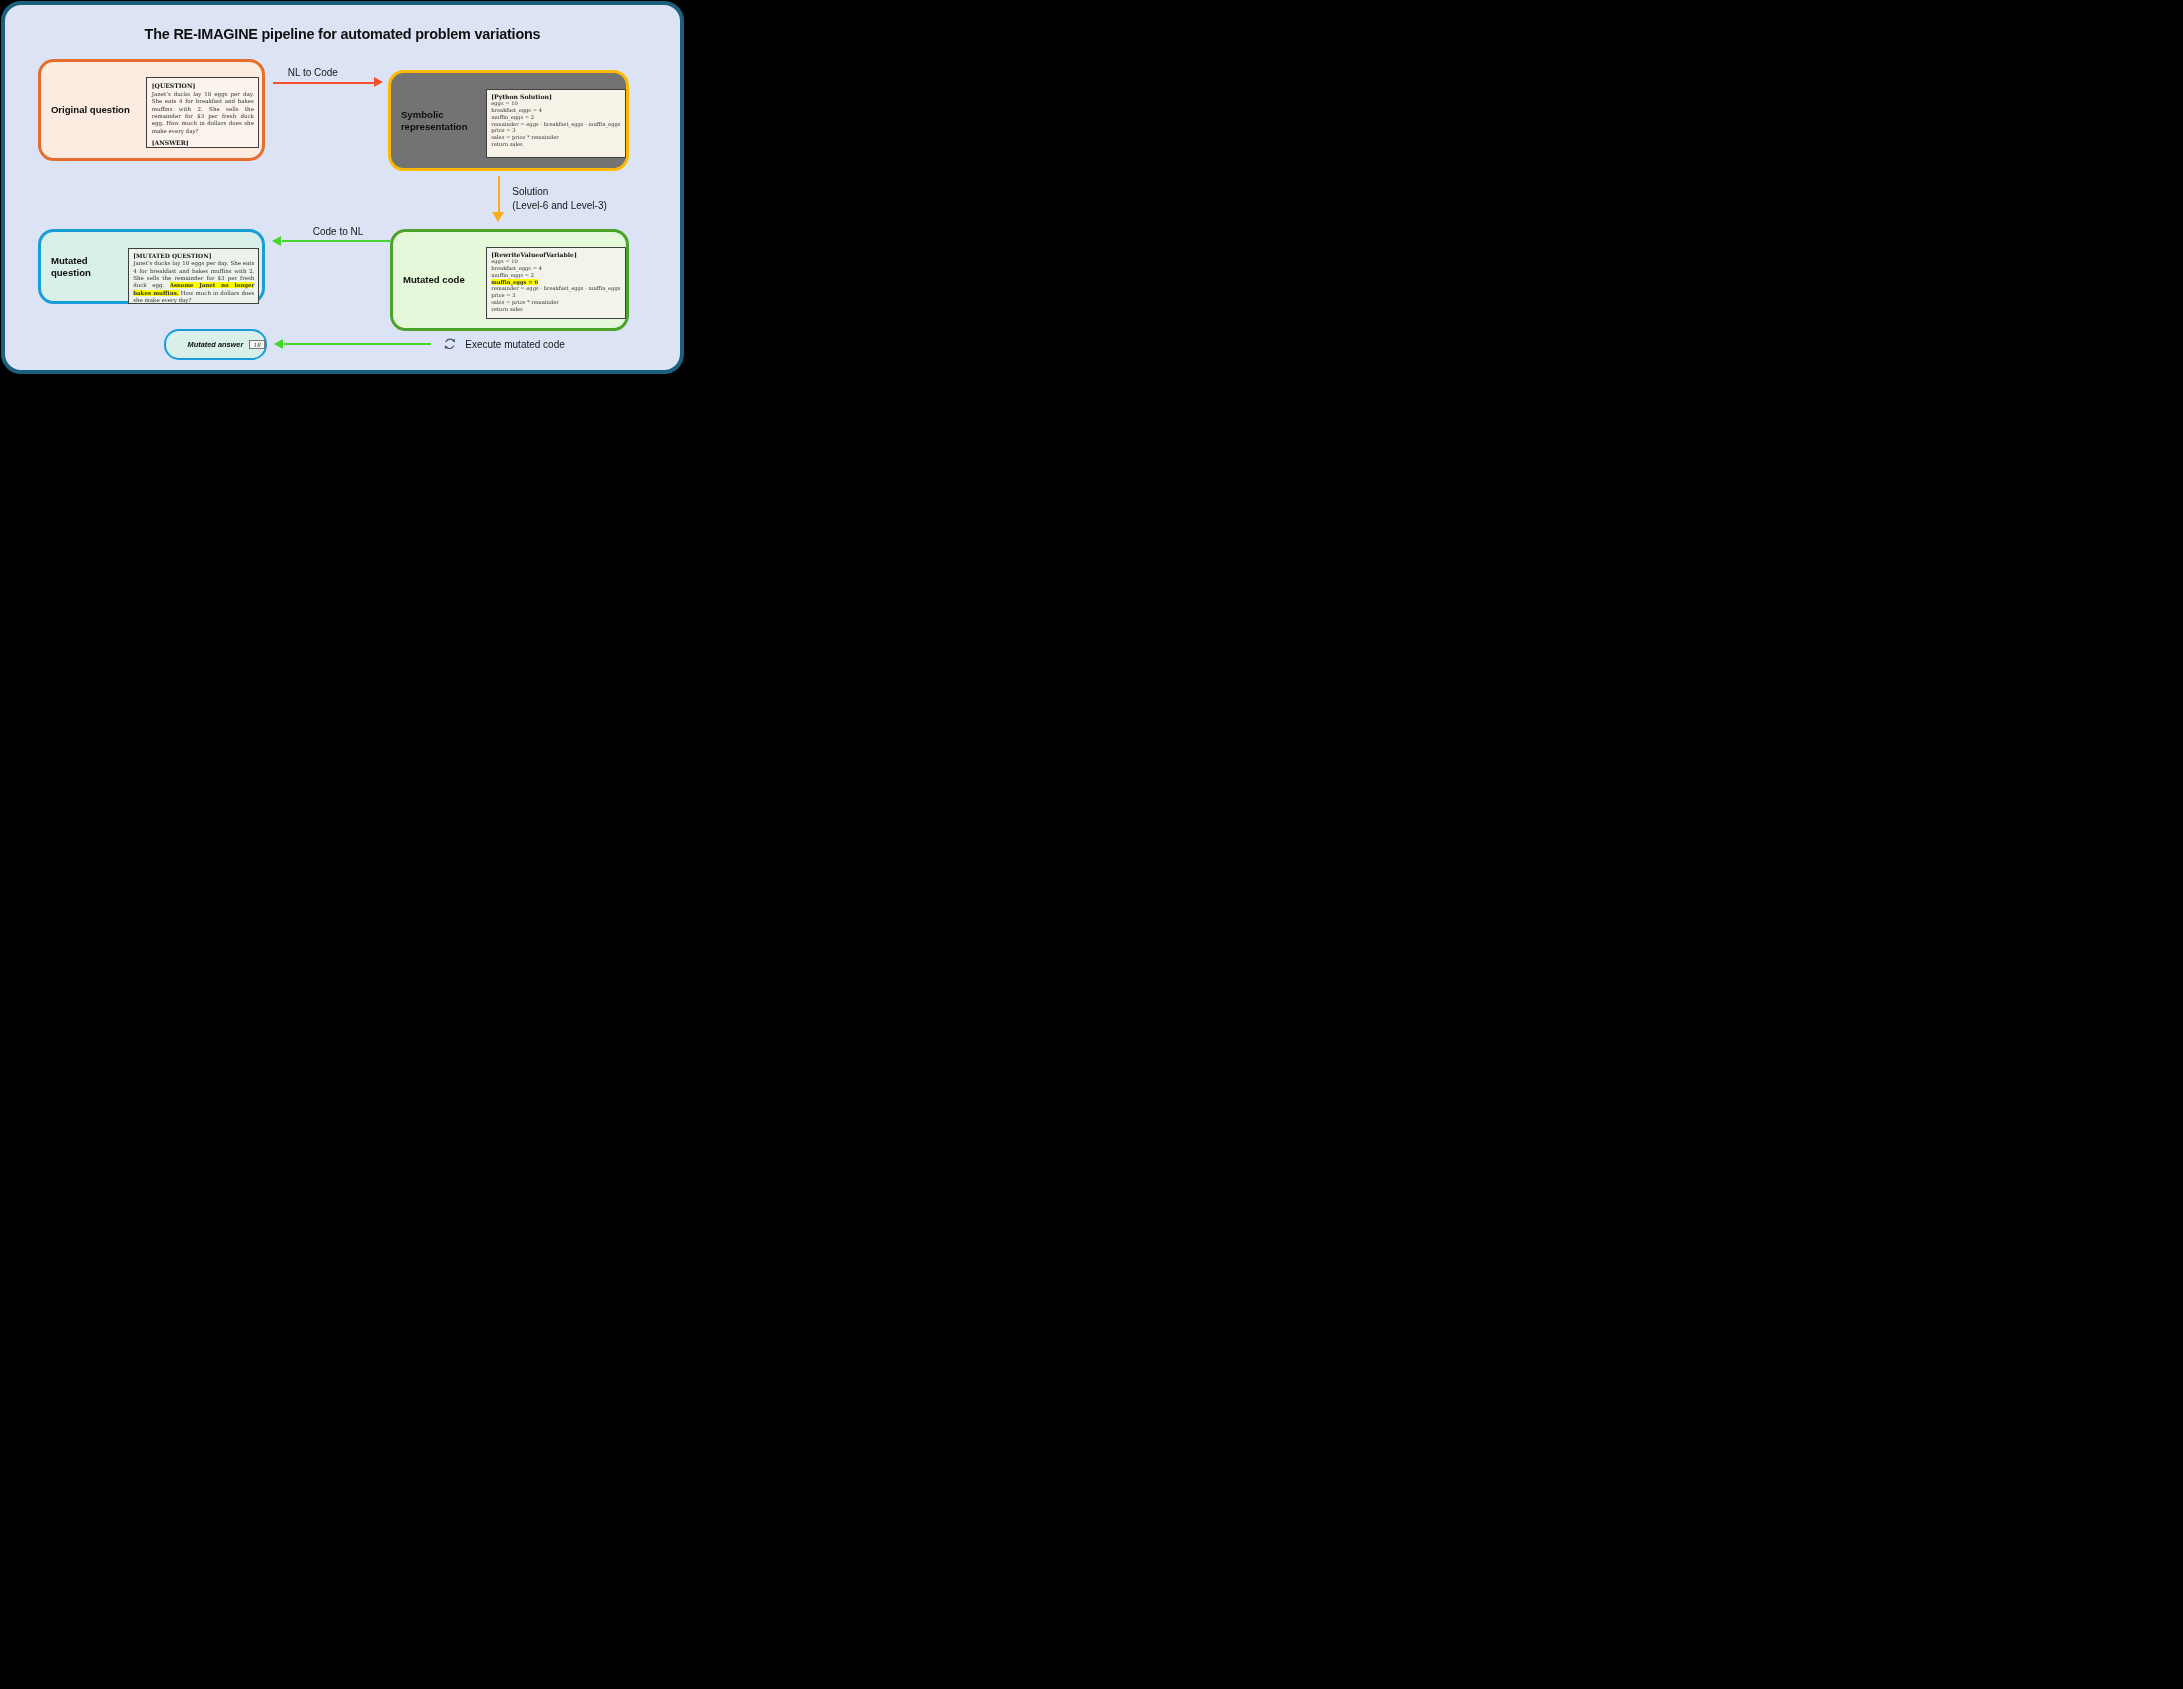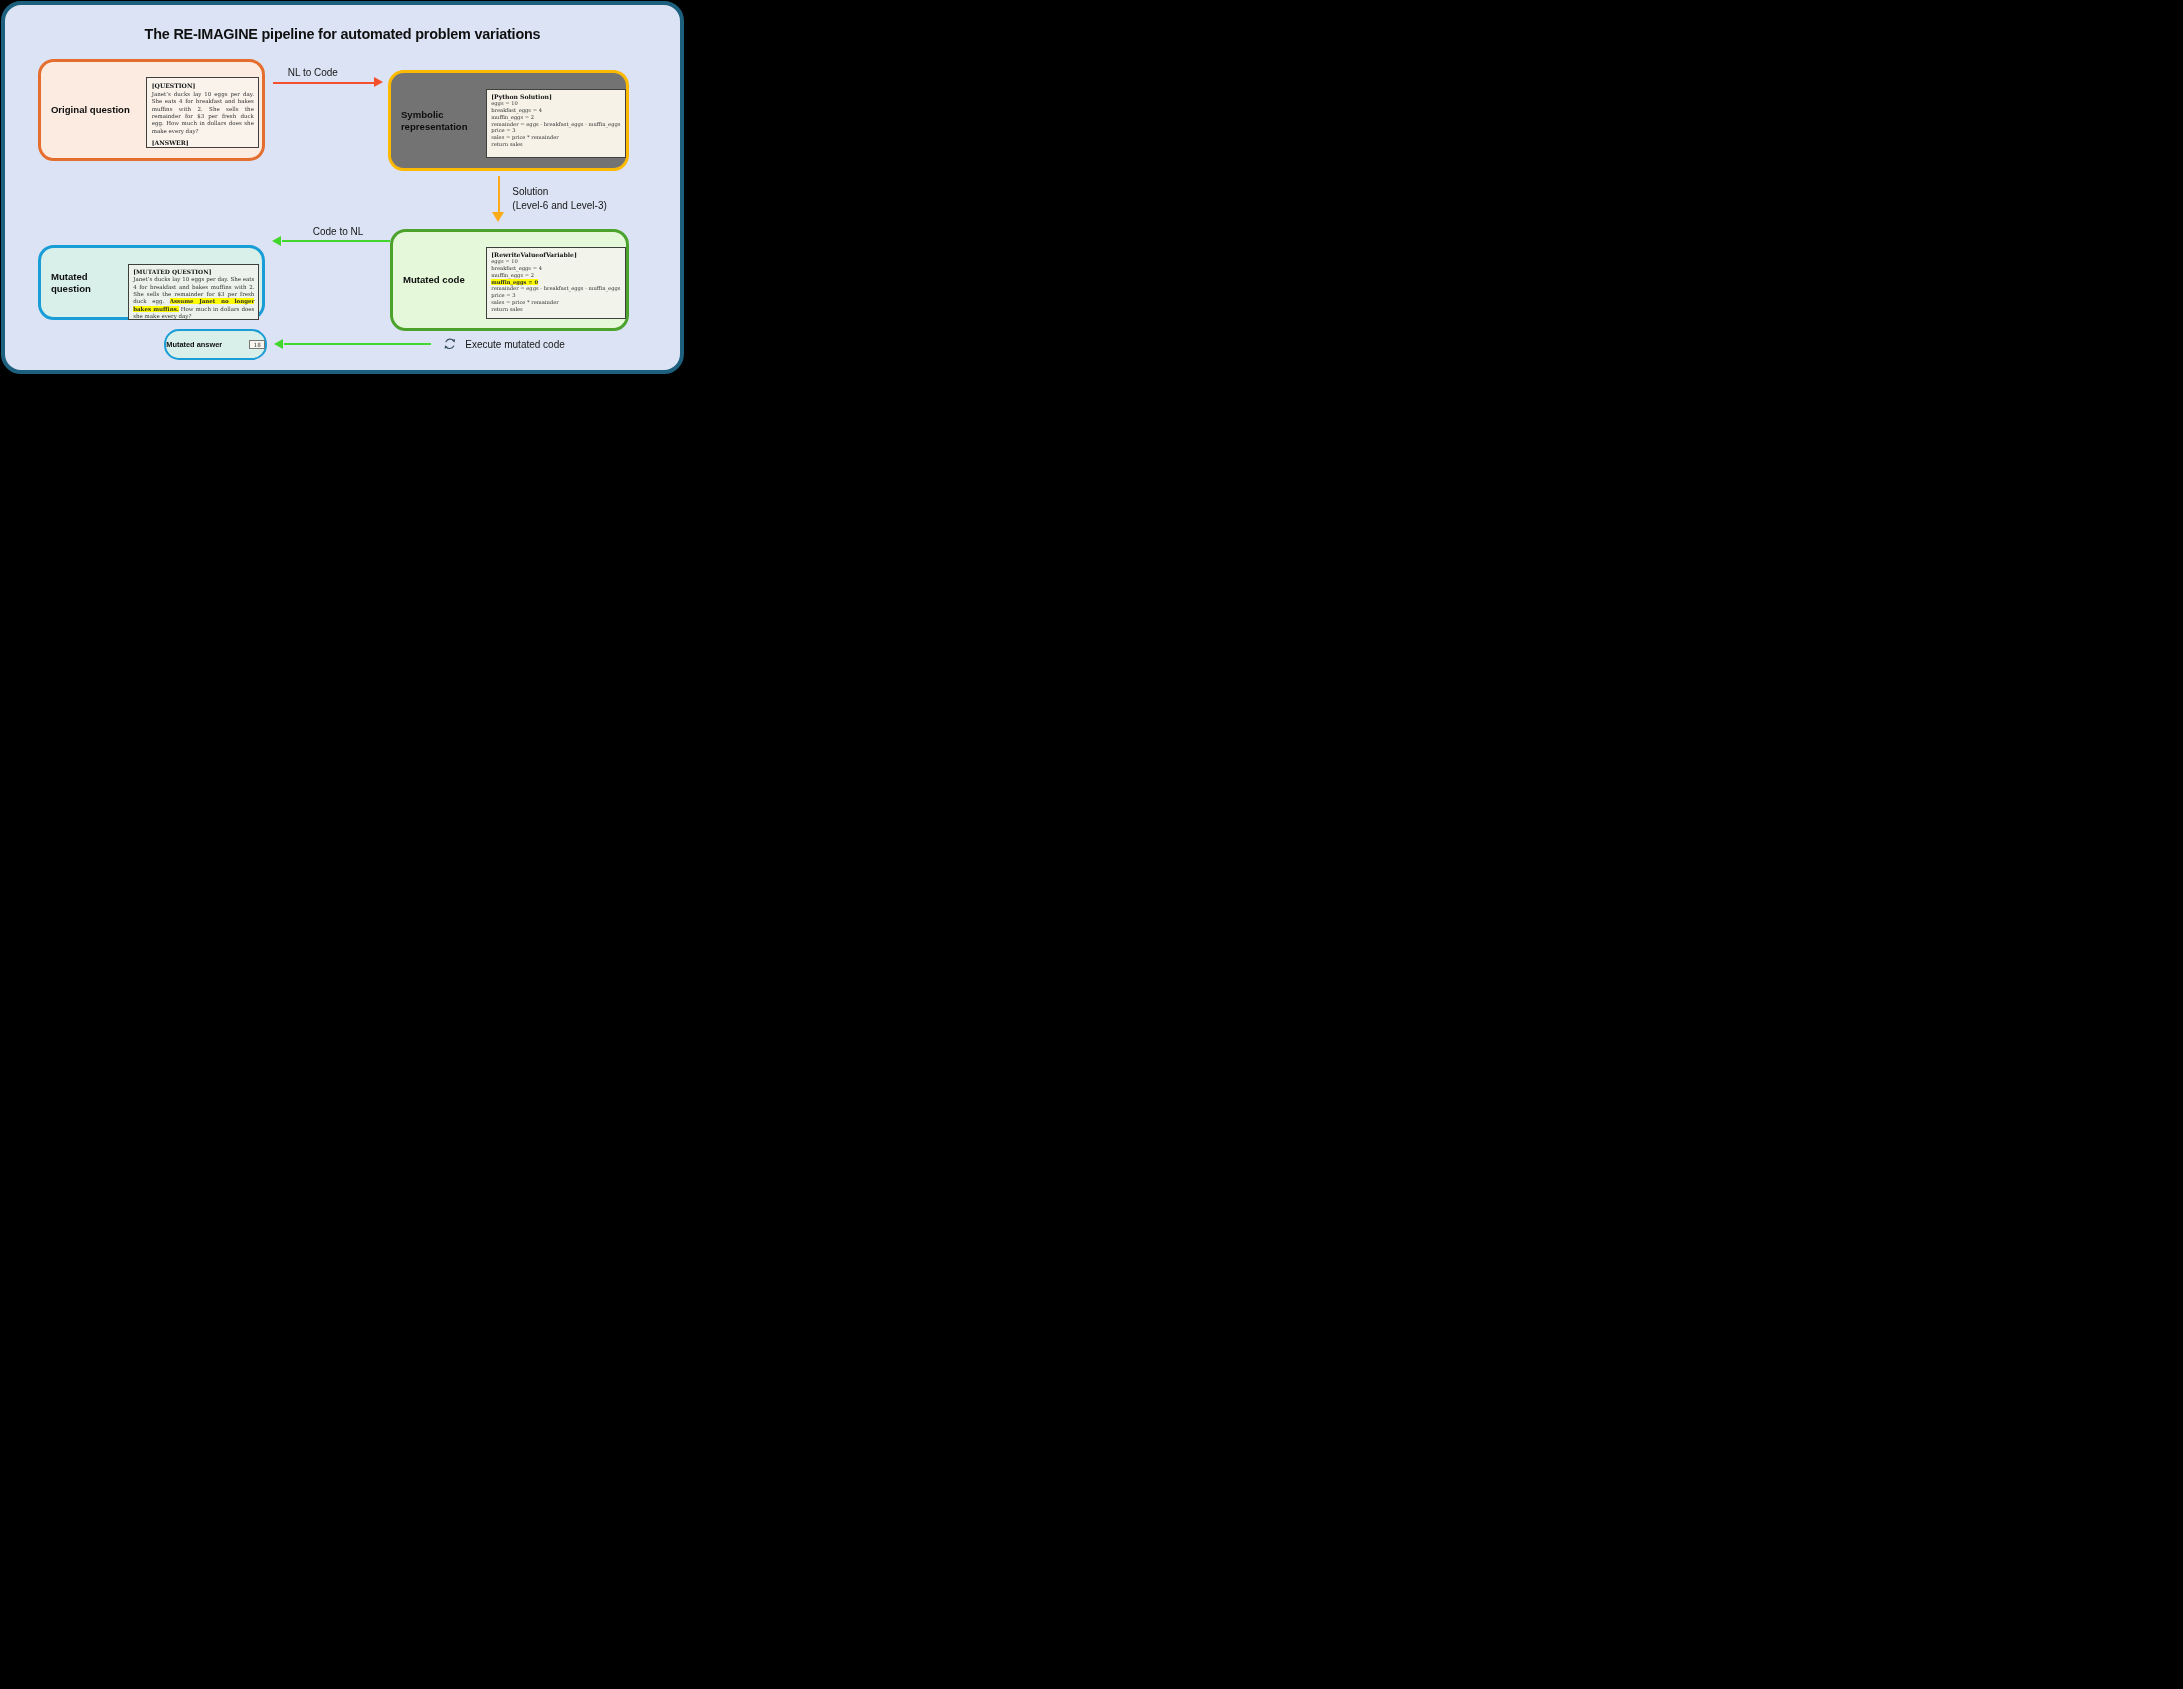--- a/index.html
+++ b/index.html
@@ -11,21 +11,21 @@
     padding-left:32px;
   }
   .title {
     position:absolute; top:21px; left:0; right:0; text-align:center;
     font-size:14.4px; font-weight:bold; color:#101010; letter-spacing:-0.2px;
   }
   .box { position:absolute; border-radius:15.7px; }
   .box-original { left:33px; top:54px; width:227px; height:102px; background:#fcebe1; border:3.5px solid #e56e2e; }
   .box-symbolic { left:383px; top:65px; width:241px; height:101px; background:#737373; border:3.5px solid #fcb900; }
   .box-mutcode  { left:385px; top:224px; width:239px; height:102px; background:#e5f8da; border:3.5px solid #4ca32c; }
-  .box-mutq     { left:33px;  top:224px; width:227px; height:75px; background:#d9f0ea; border:3.5px solid #189dd6;margin-top:16px; }
+  .box-mutq     { left:33px;  top:224px; width:227px; height:75px; background:#d9f0ea; border:3.5px solid #189dd6; }
   .box-label {
     position:absolute; left:9.6px; top:0; bottom:0; display:flex; align-items:center;
     font-size:9.6px; font-weight:bold; color:#0e0e0e; line-height:1.25;
   }
   .card {
     position:absolute; background:#f8f3ea; border:0.4px solid #3f3f3f;
     font-family:"DejaVu Serif", "Liberation Serif", serif; color:#2e2e2e; overflow:hidden;
   }
   .card-heading { font-weight:bold; font-size:6.1px; color:#141414; }
   .card-body { font-size:5.5px; line-height:1.34; text-align:justify; margin-top:2.2px; }
@@ -35,21 +35,21 @@
   .mc-card { left:93px; top:15px; width:140px; height:72px; padding:3.1px 3.9px; background:#f2f3ea; }
   .mq-card { left:87px; top:15.7px; width:131px; height:56px; padding:2.6px 3.9px; background:#eef2ed; }
   .code-line { font-size:5.2px; line-height:1.3; white-space:nowrap; }
   .py-card .code-line:first-of-type { margin-top:2.2px; }
   .mc-card .code-line:first-of-type { margin-top:0.9px; }
   .hl { background:#fdfd00; font-weight:bold; }
   .mq-card .card-body { font-size:5.5px; margin-top:1.7px; }
   .answer-box {
     position:absolute; left:159px; top:324px; width:103px; height:31px;
     background:#d9f0ea; border:2.6px solid #189dd6; border-radius:15px;
-    display:flex; align-items:center; justify-content:space-between; gap:5.7px;
+    display:flex; align-items:center; justify-content:flex-end; gap:5.7px;font-style:italic;
   }
   .answer-box .ans-label { font-size:7.4px; font-weight:bold; color:#0e0e0e; }
   .answer-chip {
     background:#f8f6ef; border:0.4px solid #777; padding:0.4px 3.5px;
     font-family:"DejaVu Serif", serif; font-size:5.7px; color:#2e2e2e;
   }
   .arrow-label { position:absolute; font-size:10px; color:#161616; }
   .line-h { position:absolute; height:1.7px; }
   .line-v { position:absolute; width:2.2px; }
   .head-right { position:absolute; width:0; height:0; border-top:5.2px solid transparent; border-bottom:5.2px solid transparent; }

